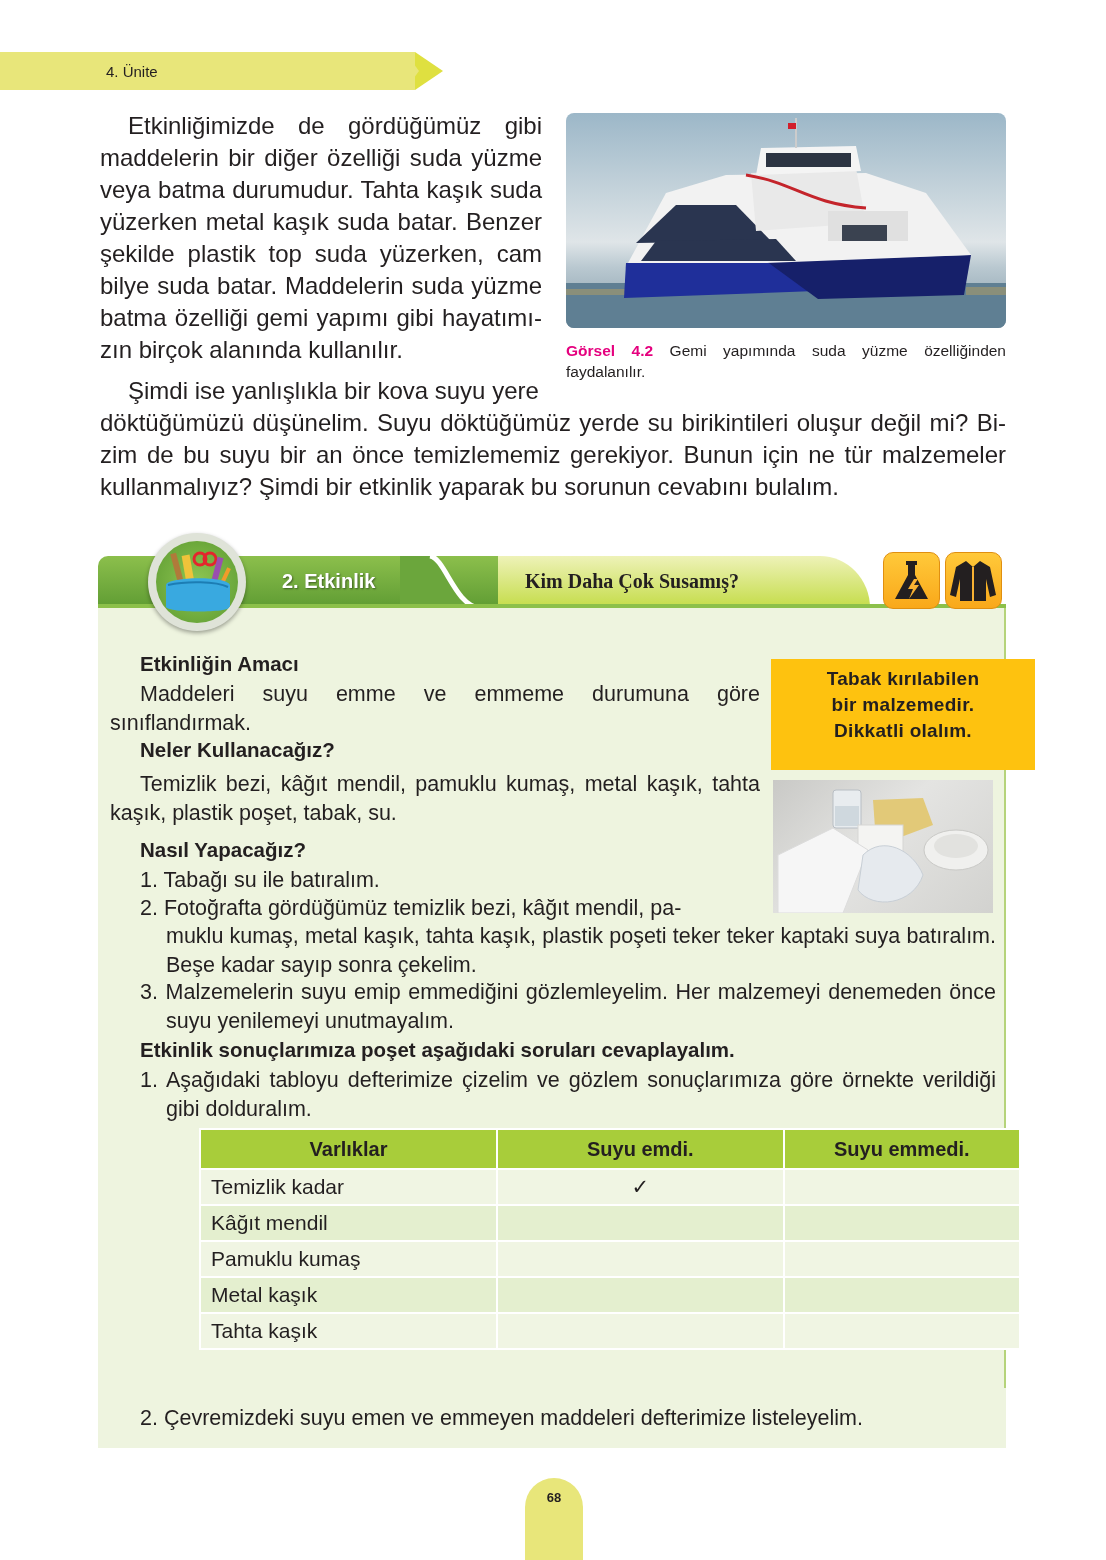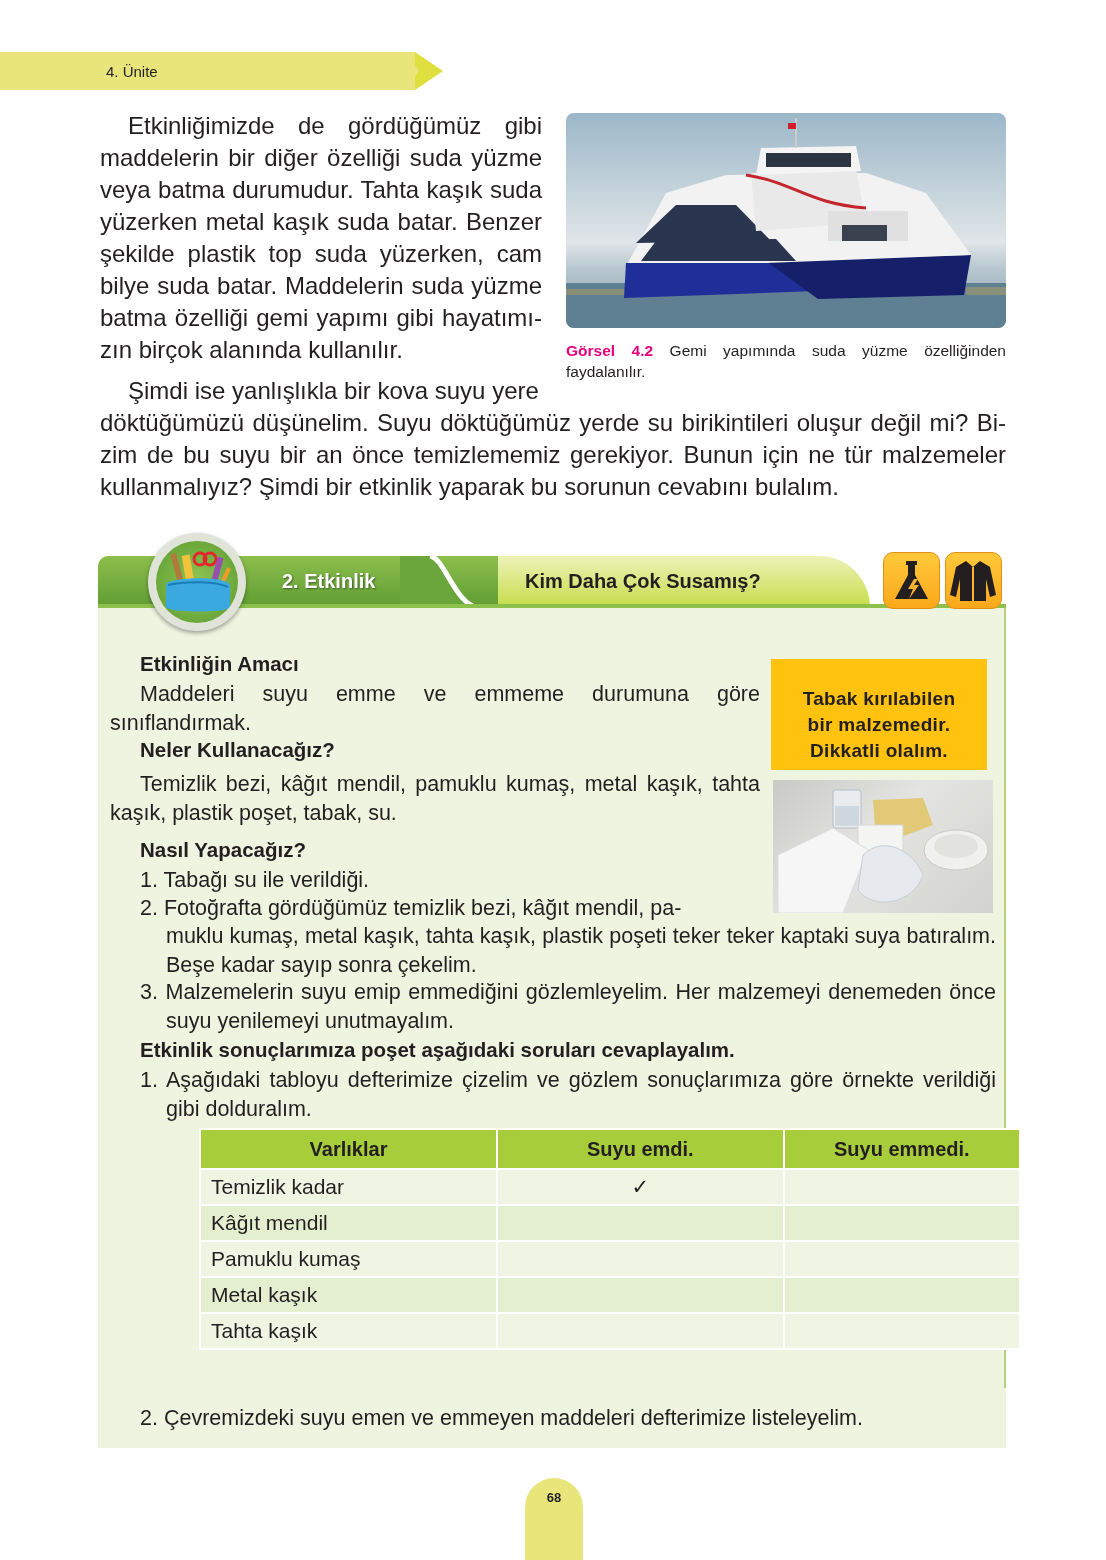--- a/index.html
+++ b/index.html
@@ -33,34 +33,34 @@
   .panel { left:98px; top:608px; width:908px; height:840px; background:#eef4df; }
   .panel-border-right { left:1004px; top:608px; width:2px; height:780px; background:#b5d37a; }
   .hdr-dark { left:98px; top:556px; width:400px; height:52px;
               background:linear-gradient(#8cbf4c, #5f9c33); border-top-left-radius:10px; }
   .hdr-light { left:430px; top:556px; width:440px; height:52px;
                background:linear-gradient(#eef2b8, #c4dc48); border-top-right-radius:50px 52px; }
   .hdr-curve { left:400px; top:556px; width:80px; height:52px; }
   .hdr-bottomline { left:98px; top:604px; width:908px; height:4px; background:#8cc04a; }
   .etk-label { left:282px; top:570px; font-size:20px; font-weight:bold; color:#ffffff;
                text-shadow:1px 1px 2px rgba(0,0,0,0.45); }
-  .etk-title { left:525px; top:570px; font-size:20px; font-weight:bold; color:#231f20; }
+  .etk-title { left:525px; top:570px; font-size:20px; font-weight:bold; color:#231f20;font-family:Liberation Serif, serif; }
   .badge { left:148px; top:533px; width:98px; height:98px; border-radius:50%;
            background:#dfe3d8; box-shadow:0 2px 4px rgba(0,0,0,0.35); }
   .badge-inner { left:156px; top:541px; width:82px; height:82px; border-radius:50%;
                  background:radial-gradient(#8fc653, #5c9a30); overflow:hidden; }
   .safety { top:552px; width:55px; height:55px; border-radius:10px;
             background:linear-gradient(#ffc93a, #f9a81a); border:1px solid #e08f10; }
   .s1 { left:883px; } .s2 { left:945px; }
 
   .sec-h { font-size:20.5px; font-weight:bold; }
   .body-t { font-size:21.5px; line-height:28.5px; }
-  .warn { left:771px; top:659px; width:216px; height:111px; background:#fec20f;
+  .warn { left:771px; top:659px; width:264px; height:111px; background:#fec20f;
           font-size:19px; font-weight:bold; text-align:center; line-height:26px;
-          padding-top:27px; box-sizing:border-box; letter-spacing:0.3px; }
+          padding-top:7px; box-sizing:border-box; letter-spacing:0.3px; }
   .mat-photo { left:773px; top:780px; width:220px; height:133px;
                background:linear-gradient(135deg, #c9c9c6, #e4e4e2 45%, #d2d2cf); }
 
   
   .tbl { left:172px; top:1128px; width:822px; border-collapse:collapse; font-size:21px;margin-left:27px; }
   .tbl th { background:#a8cd3a; height:36px; font-weight:bold; font-size:20px; color:#231f20;
             border:2px solid #ffffff; }
   .tbl td { height:34px; border:2px solid #ffffff; background:#f0f5e3; padding:0 10px; }
   .tbl tr:nth-child(even) td { background:#e4efcf; }
   .tbl td.c { text-align:center; }
@@ -171,21 +171,21 @@
     <path d="M5 75 L60 48 L95 70 L70 133 L5 133 Z" fill="#f6f6f6" stroke="#dcdcdc"></path>
     <path d="M90 75 C110 55 140 70 150 95 C140 125 100 130 85 110 Z" fill="#e6eaee" stroke="#c8cfd6"></path>
     <ellipse cx="183" cy="70" rx="32" ry="20" fill="#f0f0ee" stroke="#c9c9c6"></ellipse>
     <ellipse cx="183" cy="66" rx="22" ry="12" fill="#e2e2df"></ellipse>
   </svg>
 </div>
 
 <div class="abs sec-h" style="left:140px; top:838px;">Nasıl Yapacağız?</div>
 <div class="abs body-t" style="left:140px; top:866px;">
   <span>1.</span>
-  <span>Tabağı su ile verildiği.</span>
+  <span>Tabağı su ile batıralım.</span>
 </div>
 <div class="abs body-t" style="left:140px; top:894px; width:620px;">
   <span>2.</span>
   <span>Fotoğrafta gördüğümüz temizlik bezi, kâğıt mendil, pa-</span>
 </div>
 <div class="abs body-t" style="left:166px; top:922px; width:830px; text-align:justify;">muklu kumaş, metal kaşık, tahta kaşık, plastik poşeti teker teker kaptaki suya batıralım. Beşe kadar sayıp sonra çekelim.</div>
 <div class="abs body-t" style="left:140px; top:978px; width:856px; padding-left:26px; text-indent:-26px; box-sizing:border-box; text-align:justify;">
   <span>3.</span>
   <span>Malzemelerin suyu emip emmediğini gözlemleyelim. Her malzemeyi denemeden önce suyu yenilemeyi unutmayalım.</span>
 </div>

